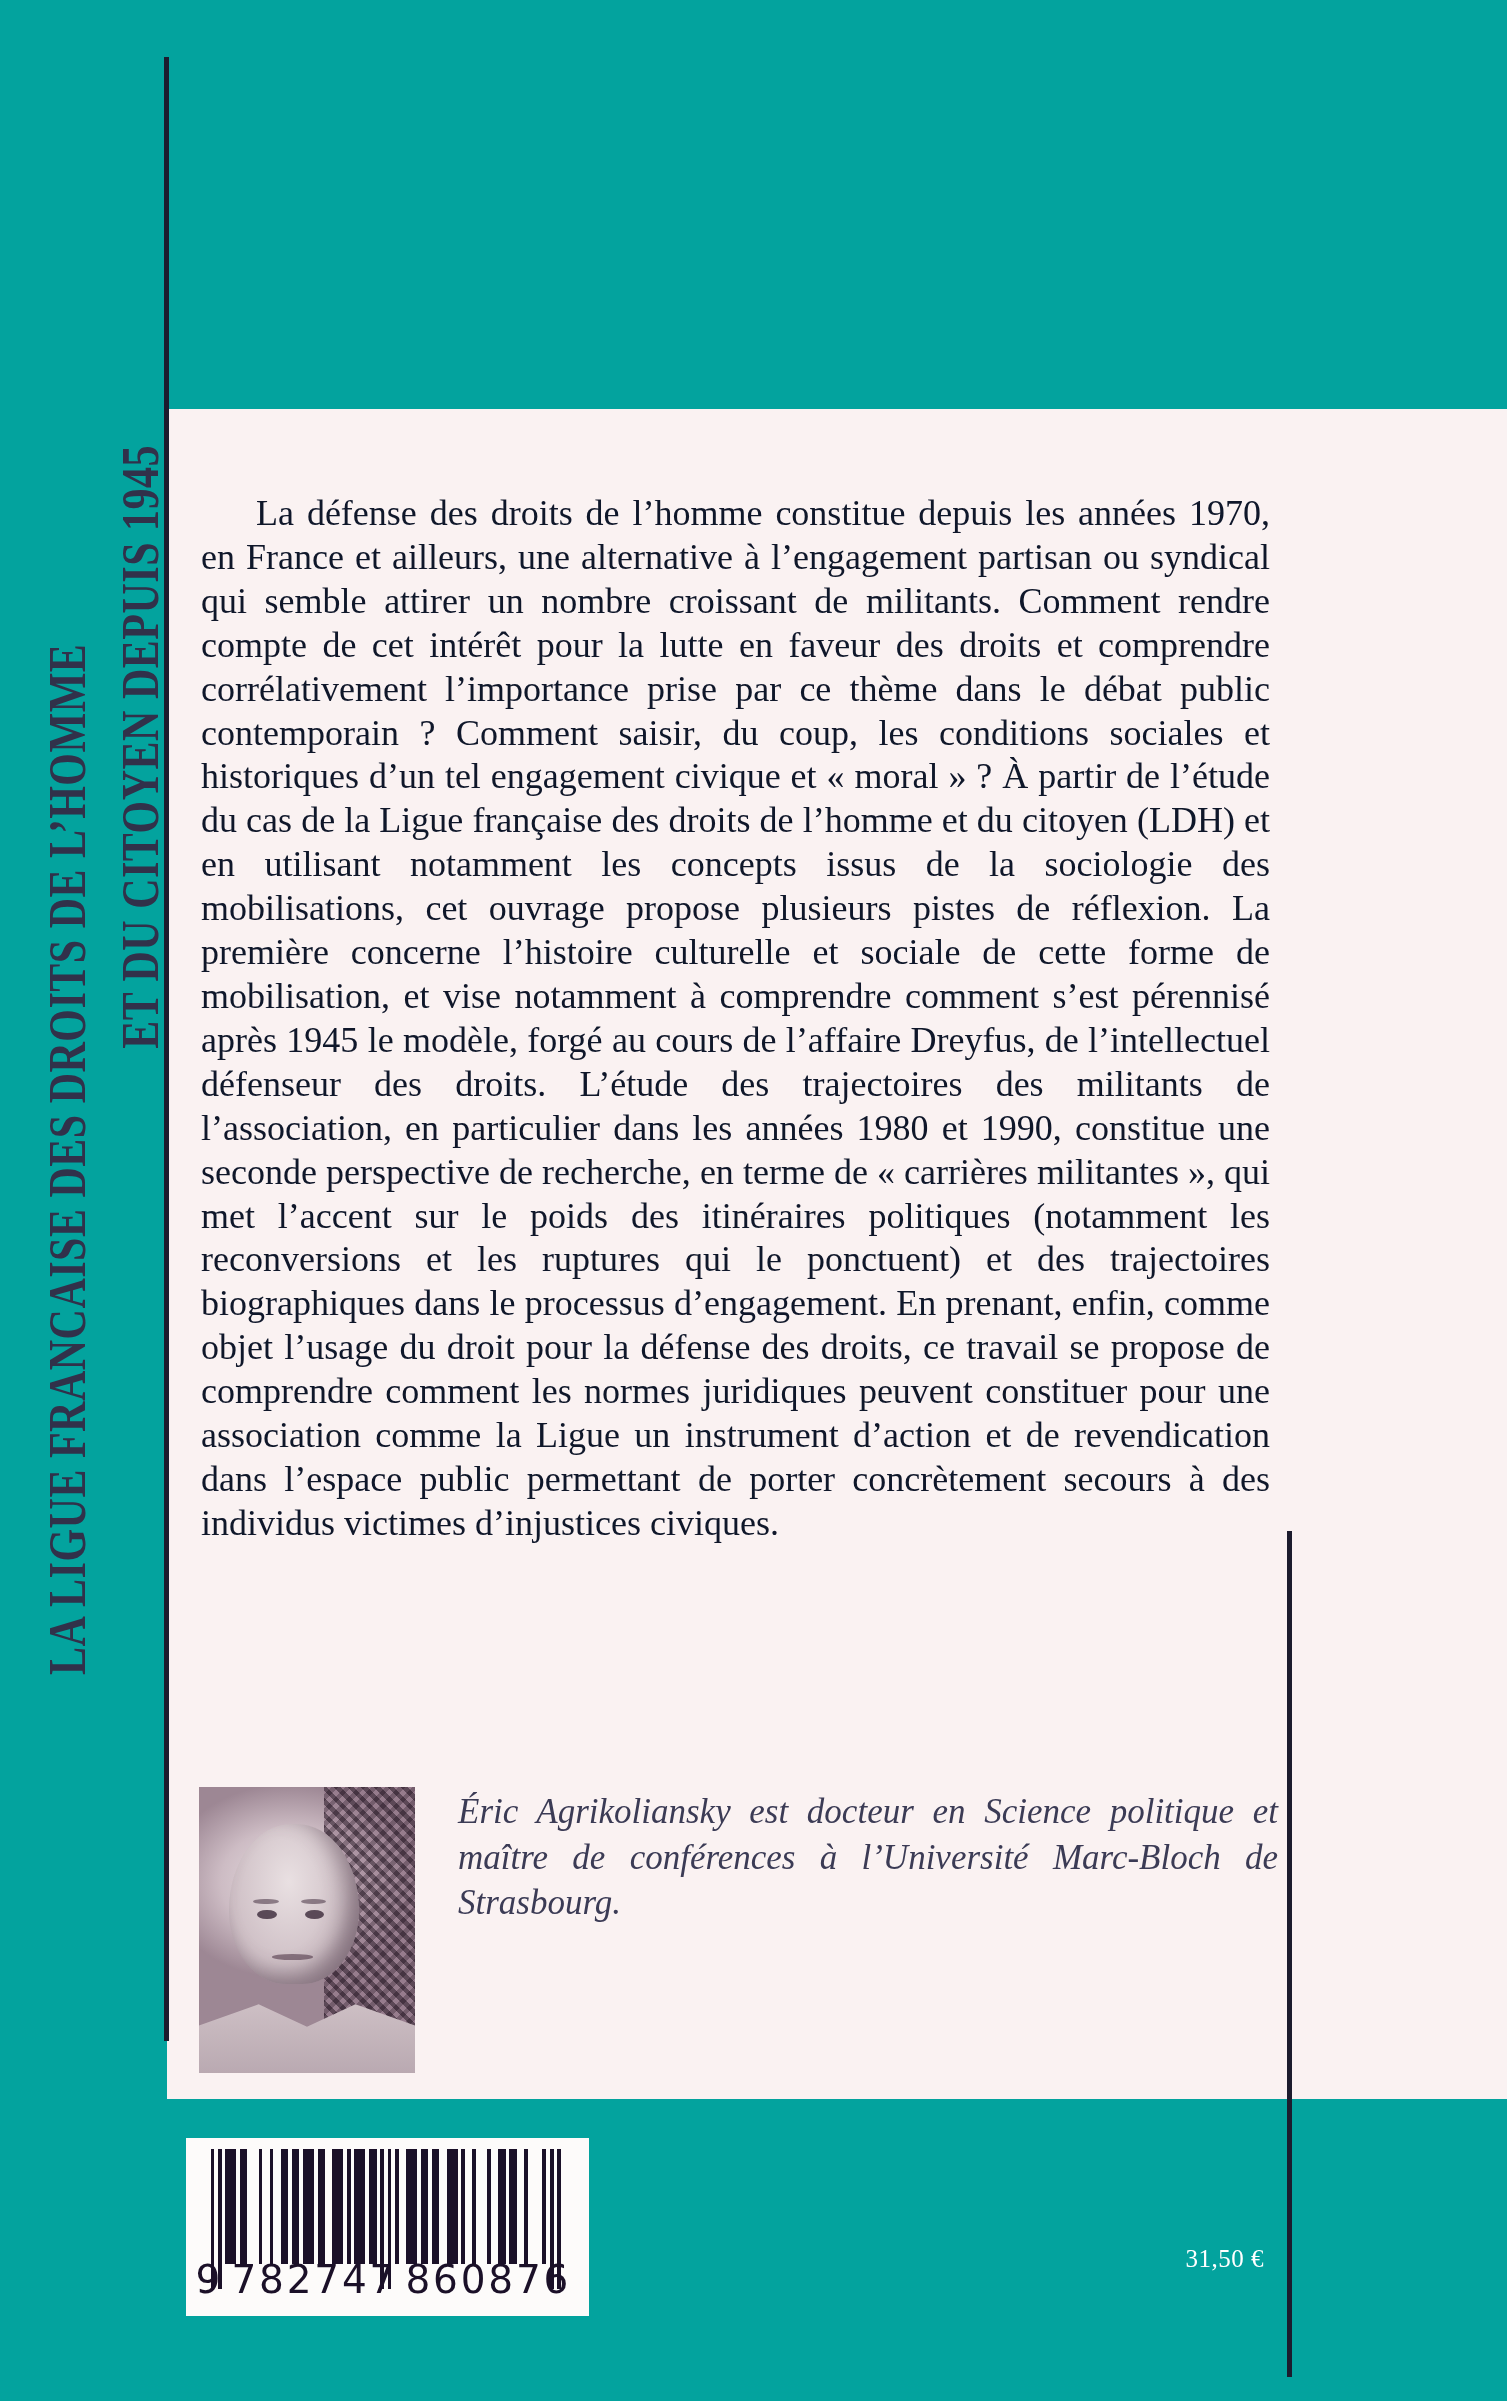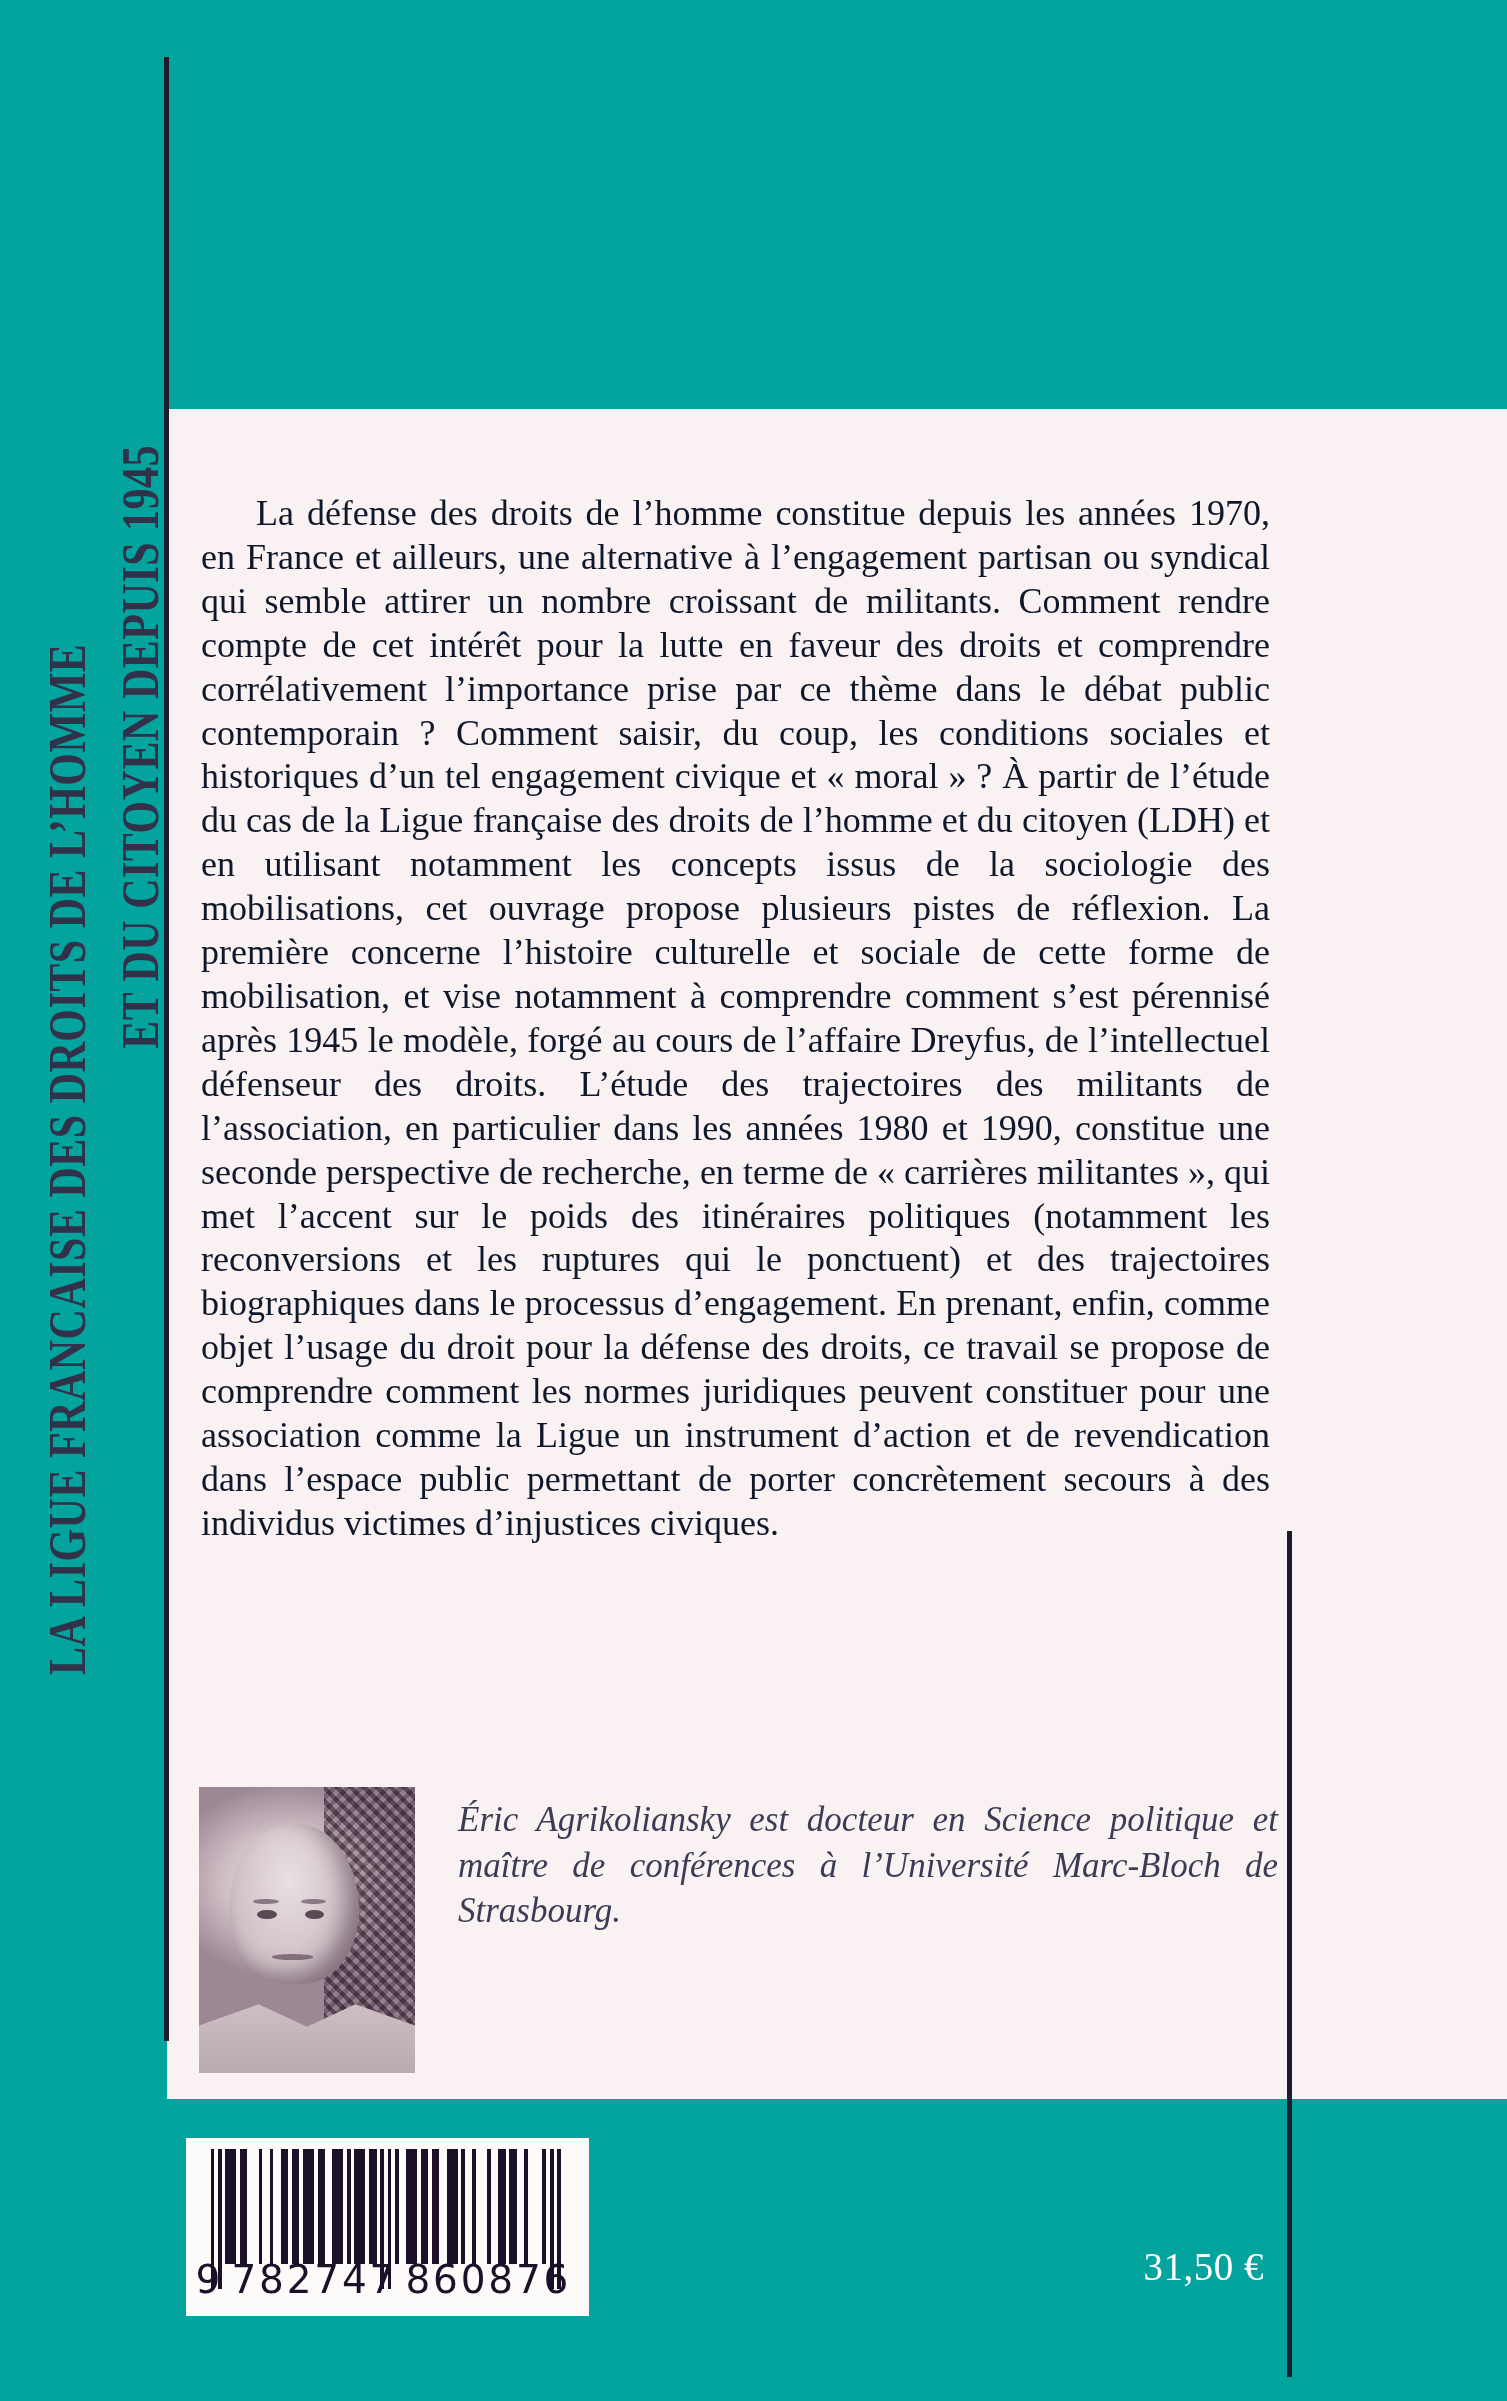--- a/index.html
+++ b/index.html
@@ -172,21 +172,21 @@
     left: -6%;
     bottom: -6%;
     width: 112%;
     height: 30%;
     background: linear-gradient(180deg, #cdbfc4 0%, #b5a4ad 100%);
     clip-path: polygon(0 30%, 30% 0, 50% 26%, 70% 0, 100% 30%, 100% 100%, 0 100%);
   }
   .author-bio {
     position: absolute;
     left: 259px;
-    top: 10px;
+    top: 2px;
     width: 820px;
     font-style: italic;
     font-size: 35px;
     line-height: 1.3;
     color: #3b3b55;
     text-align: justify;
     text-justify: inter-word;
   }
 
   
@@ -233,21 +233,21 @@
 
   
   .pricing {
     position: absolute;
     right: 244px;
     top: 2243px;
     text-align: right;
     color: #ffffff;
   }
   .pricing .price {
-    font-size: 39px;
+    font-size: 25px;
     line-height: 1.25;
     letter-spacing: 0.5px;
   }
   .pricing .isbn {
     font-size: 39px;
     line-height: 1.25;
     letter-spacing: 0.5px;
     margin-top: 3.8px;
   }
 </style>

